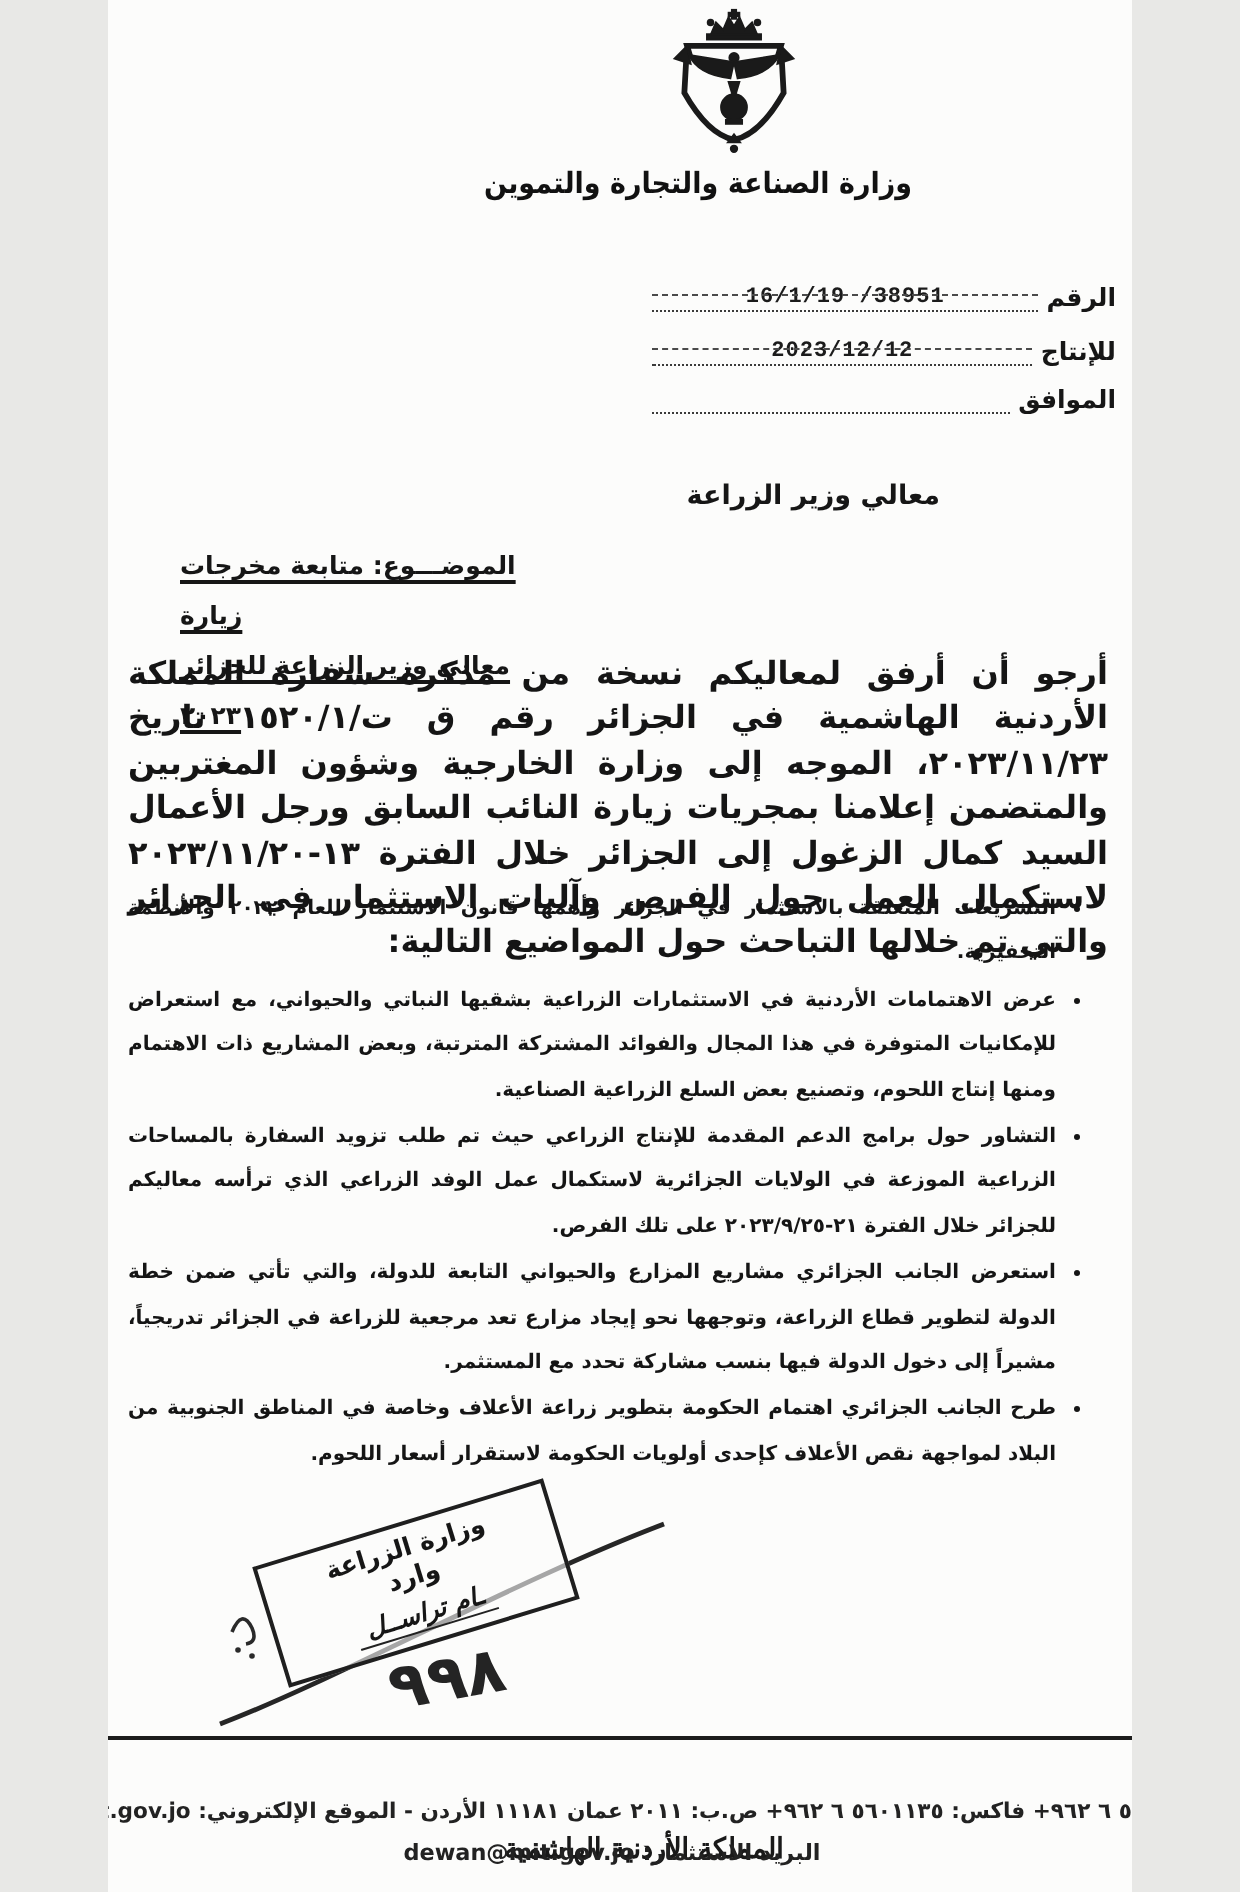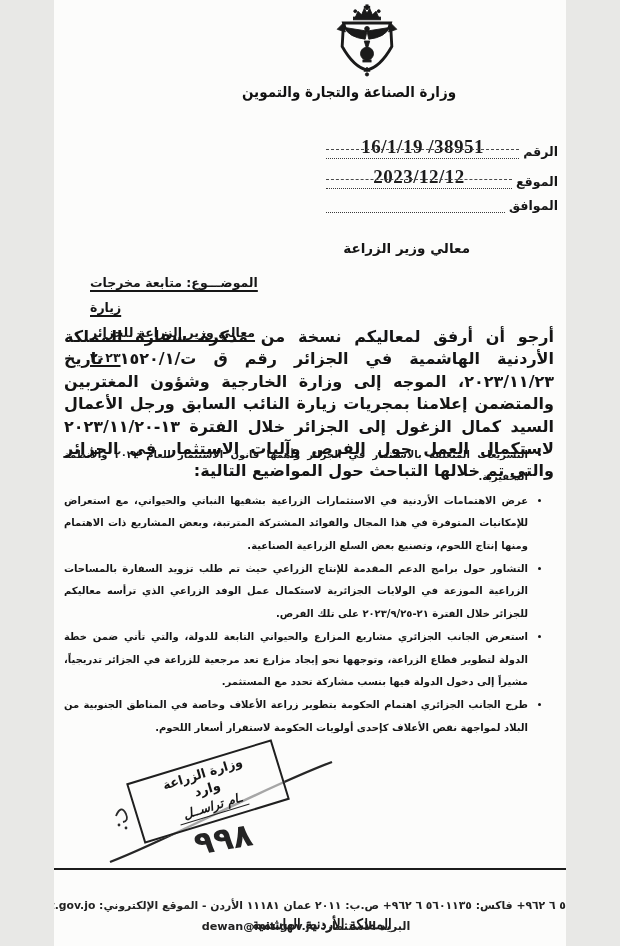--- a/index.html
+++ b/index.html
@@ -18,22 +18,22 @@
   }
   
   .ref-block { position:absolute; top:136px; right:8px; width:232px; direction:rtl; }
   .ref-row { display:flex; align-items:flex-end; direction:rtl; margin-bottom:7px; }
   .ref-label { font-weight:bold; font-size:12.5px; white-space:nowrap; padding-left:4px; }
   .ref-line {
     flex:1; border-bottom:1.5px dotted #3a3a3a; text-align:center;
     position:relative; min-height:17px;
   }
   .ref-value {
-    font-family:Liberation Serif, serif; font-weight:bold;
-    font-size:19px; letter-spacing:0.5px; color:#1b1b1b; white-space:nowrap;text-align:center;
+    font-family:Liberation Mono, monospace; font-weight:bold;
+    font-size:11px; letter-spacing:0.5px; color:#1b1b1b; white-space:nowrap;text-align:center;
   }
   .struck::after {
     content:""; position:absolute; left:0; right:0; top:58%;
     border-top:1.3px dashed #4a4a4a;
   }
   
   .greeting {
     position:absolute; top:240px; right:96px; direction:rtl;
     font-weight:bold; font-size:13.5px;
   }
@@ -124,21 +124,21 @@
   <div class="ministry-name">وزارة الصناعة والتجارة والتموين</div>
 
   <div class="ref-block">
     <div class="ref-row">
       <span class="ref-label">الرقم</span>
       <span class="ref-line struck">
         <span class="ref-value">38951/ 16/1/19</span>
       </span>
     </div>
     <div class="ref-row">
-      <span class="ref-label">الموقع</span>
+      <span class="ref-label">للإنتاج</span>
       <span class="ref-line struck">
         <span class="ref-value">2023/12/12</span>
       </span>
     </div>
     <div class="ref-row">
       <span class="ref-label">الموافق</span>
       <span class="ref-line"></span>
     </div>
   </div>
 

